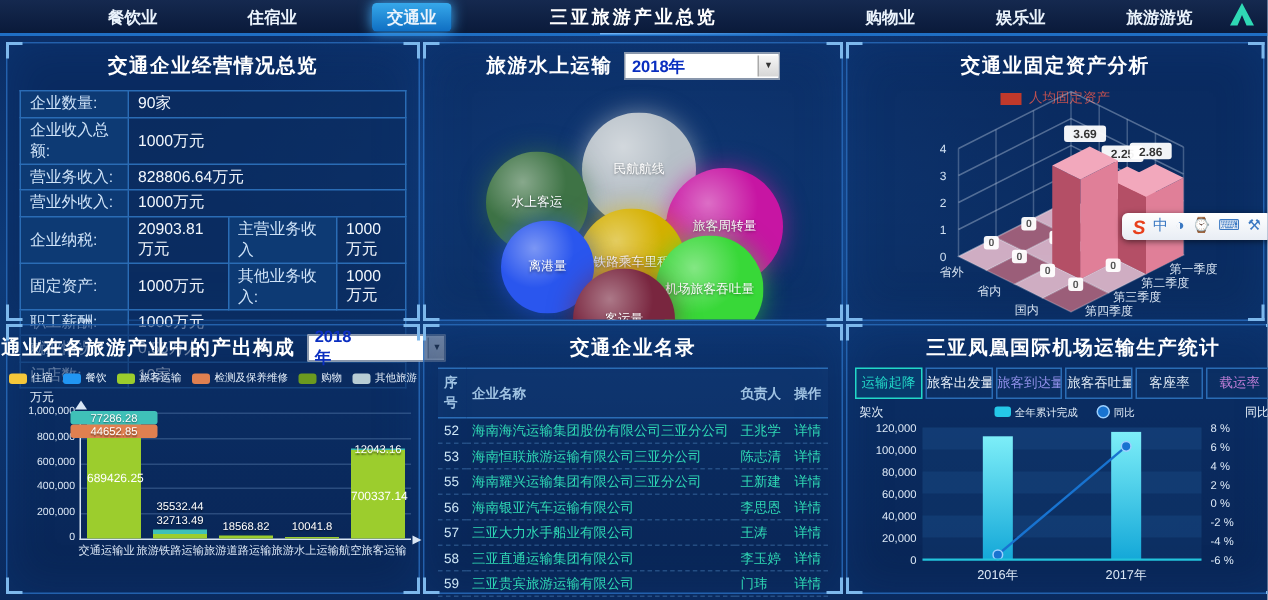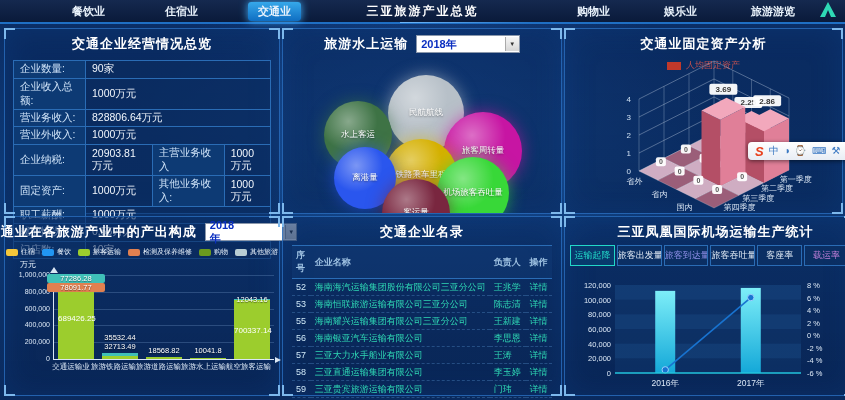--- a/index.html
+++ b/index.html
@@ -347,21 +347,21 @@
       <span class="ytick" style="top: 16.8px;">800,000</span>
       <div class="gline" style="top: 0px;"></div>
       <span class="ytick" style="top: 0px;">1,000,000</span>
       <div class="obar" style="left: 4px; height: 80.9975px;">
         <div class="oseg" style="bottom: 0px; height: 70.7546px; background: rgb(156, 205, 45);"></div>
         <div class="oseg" style="bottom: 70.7546px; height: 3.75084px; background: rgb(224, 128, 80);"></div>
         <div class="oseg" style="bottom: 74.5055px; height: 6.49205px; background: rgb(63, 192, 184);"></div>
         <div class="oinside" style="top: 36.4489px;">689426.25</div>
       </div>
       <span class="olabel chip" style="left: -7px; top: -0.99752px; background: rgb(63, 192, 184);">77286.28</span>
-      <span class="olabel chip" style="left: -7px; top: 8.00248px; background: rgb(224, 128, 80);">78091.77</span>
+      <span class="olabel chip" style="left: -7px; top: 8.00248px; background: rgb(224, 128, 80);">44652.85</span>
       <div class="obar" style="left: 48px; height: 5.73266px;">
         <div class="oseg" style="bottom: 0px; height: 2.98472px; background: rgb(156, 205, 45);"></div>
         <div class="oseg" style="bottom: 2.98472px; height: 2.74793px; background: rgb(63, 192, 184);"></div>
       </div>
       <span class="olabel" style="left: 37px; top: 58.2673px;">35532.44</span>
       <span class="olabel" style="left: 37px; top: 67.2673px;">32713.49</span>
       <div class="obar" style="left: 92px; height: 2px;">
         <div class="oseg" style="bottom: 0px; height: 1.55978px; background: rgb(156, 205, 45);"></div>
       </div>
       <span class="olabel" style="left: 81px; top: 71px;">18568.82</span>
@@ -458,20 +458,34 @@
     <span class="panel-title">三亚凤凰国际机场运输生产统计</span>
   </div>
   <div id="airport-tabs">
       <div class="atab active" style="color: rgb(34, 216, 200);">运输起降</div>
       <div class="atab" style="color: rgb(230, 238, 248);">旅客出发量</div>
       <div class="atab" style="color: rgb(143, 143, 232);">旅客到达量</div>
       <div class="atab" style="color: rgb(223, 233, 244);">旅客吞吐量</div>
       <div class="atab" style="color: rgb(223, 233, 244);">客座率</div>
       <div class="atab" style="color: rgb(192, 127, 216);">载运率</div>
     </div>
+  <div id="airport-legend">
+    <span>架次</span>
+    <span class="mid">
+      <span class="legend-item">
+        <span class="sw"></span>
+        <span>全年累计完成</span>
+      </span>
+      <span class="legend-item">
+        <span class="dot"></span>
+        <span>同比</span>
+      </span>
+    </span>
+    <span>同比</span>
+  </div>
   <svg id="airport-svg" width="269" height="112" viewBox="0 0 269 112">
       <defs>
         <linearGradient id="bg1" x1="0" y1="0" x2="0" y2="1">
     <stop offset="0" stop-color="#7deef8"></stop>
           <stop offset="1" stop-color="#14a8d8"></stop>
         </linearGradient>
       </defs>
       <rect x="46" y="4" width="186" height="88" fill="rgba(16,56,110,.5)"></rect>
       <rect x="46" y="4" width="186" height="14.666666666666666" fill="rgba(30,80,140,.35)"></rect>
       <rect x="46" y="33.33333333333333" width="186" height="14.666666666666666" fill="rgba(30,80,140,.35)"></rect>

